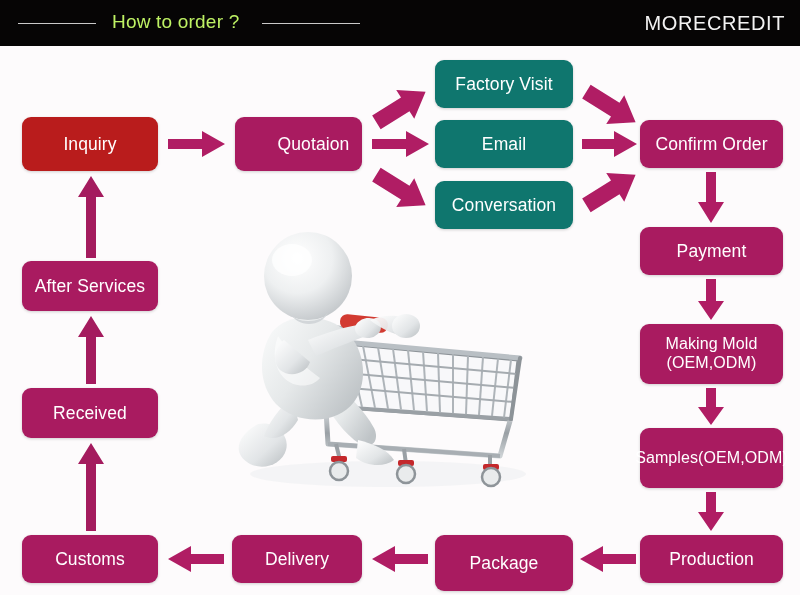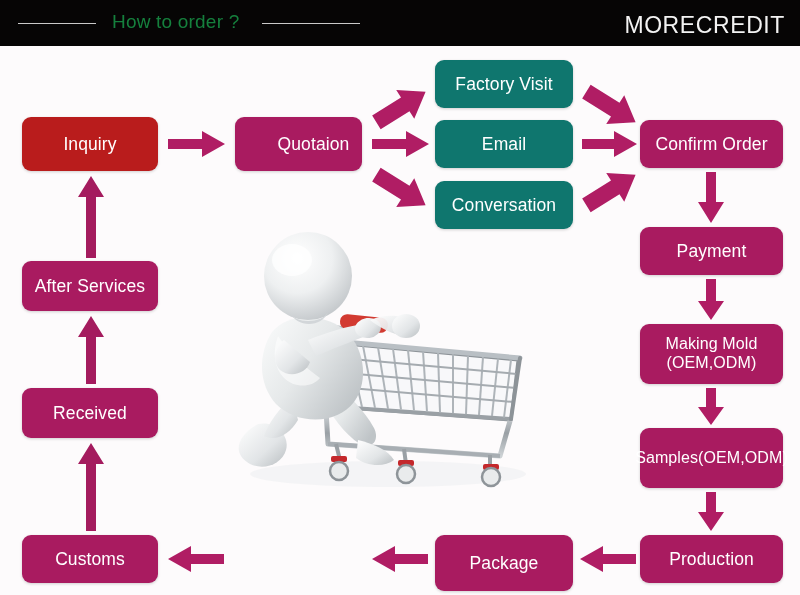--- a/index.html
+++ b/index.html
@@ -22,36 +22,36 @@
   #header {
     position: absolute;
     left: 0; top: 0;
     width: 800px; height: 46px;
     background: #060505;
   }
   #header-title {
     position: absolute;
     left: 112px; top: 11px;
     font-size: 19px;
-    color: #15803d;
+    color: #bef264;
     letter-spacing: 0.2px;
     white-space: nowrap;
   }
   .hdr-rule {
     position: absolute;
     top: 23px;
     height: 1px;
     background: #c9c9c9;
   }
   #hdr-rule-left  { left: 18px;  width: 78px; }
   #hdr-rule-right { left: 262px; width: 98px; }
   #brand {
     position: absolute;
     right: 15px; top: 12px;
-    font-size: 23px;
+    font-size: 20px;
     color: #f3f3f3;
     letter-spacing: 0.6px;
     white-space: nowrap;
   }
 
   
   .node {
     position: absolute;
     box-sizing: border-box;
     border-radius: 9px;
@@ -228,20 +228,21 @@
 
   <div class="node magenta two-line" style="left:640px; top:428px; width:143px; height:60px; flex-direction:row;">
     <span>Samples</span>
     <span>(OEM,ODM)</span>
   </div>
 
   <div class="node magenta" style="left:640px; top:535px; width:143px; height:48px;">Production</div>
 
   <div class="node magenta" style="left:435px; top:535px; width:138px; height:56px;">Package</div>
 
+  <div class="node magenta" style="left:232px; top:535px; width:130px; height:48px;">Delivery</div>
 
   <div class="node magenta" style="left:22px;  top:535px; width:136px; height:48px;">Customs</div>
 
   <div class="node magenta" style="left:22px;  top:388px; width:136px; height:50px;">Received</div>
 
   <div class="node magenta" style="left:22px;  top:261px; width:136px; height:50px;">After Services</div>
 
   <div class="arrow" style="left:168px; top:131px;">
     <svg width="58" height="26" viewBox="0 0 58 26">
       <path d="M0 8 H34 V0 L57 13 L34 26 V18 H0 Z" fill="#b01d64"></path>

